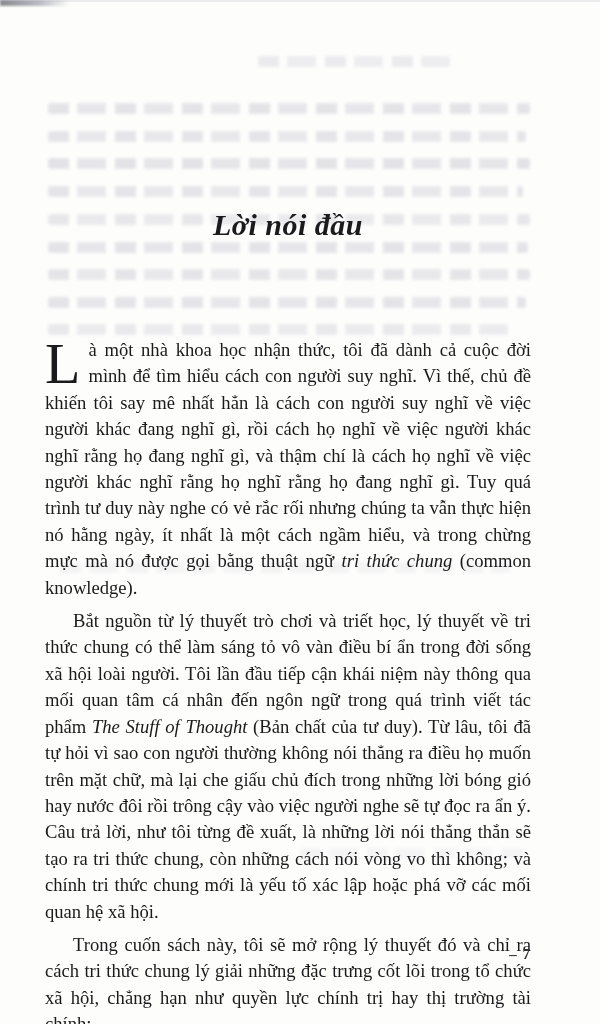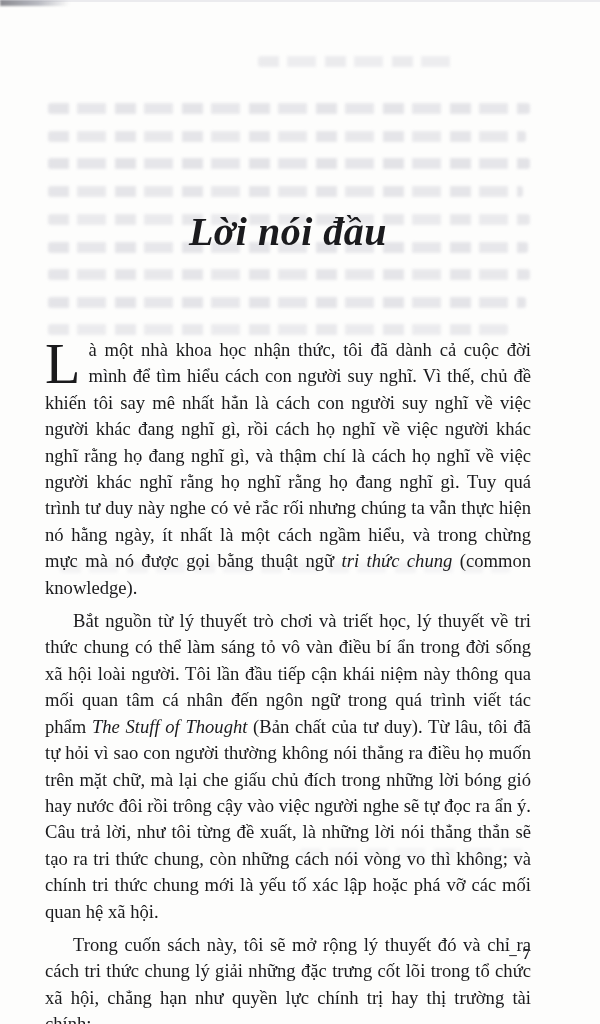--- a/index.html
+++ b/index.html
@@ -28,21 +28,21 @@
       #c3c3cd 0px,#c3c3cd 21px,
       rgba(255,255,255,0) 21px,rgba(255,255,255,0) 29px,
       #cbcbd4 29px,#cbcbd4 58px,
       rgba(255,255,255,0) 58px,rgba(255,255,255,0) 67px);
     filter:blur(1.6px);
   }
   .content{position:absolute;inset:0;z-index:1;}
   .chapter-title{
     position:absolute;top:208px;left:45px;width:486px;
     text-align:center;
-    font-style:italic;font-weight:bold;font-size:40px;
+    font-style:italic;font-weight:bold;font-size:30px;
     color:#1b1b1e;letter-spacing:.5px;
   }
   .text-block{
     position:absolute;top:337px;left:45px;width:486px;
     font-size:18.6px;line-height:26.4px;
     color:#1a1a1c;text-align:justify;
     text-rendering:optimizeLegibility;
   }
   p.para{margin:0 0 7px 0;}
   p.para.indent{text-indent:28px;}

